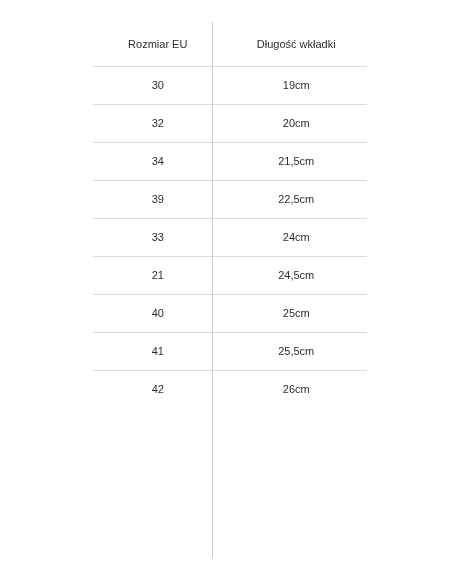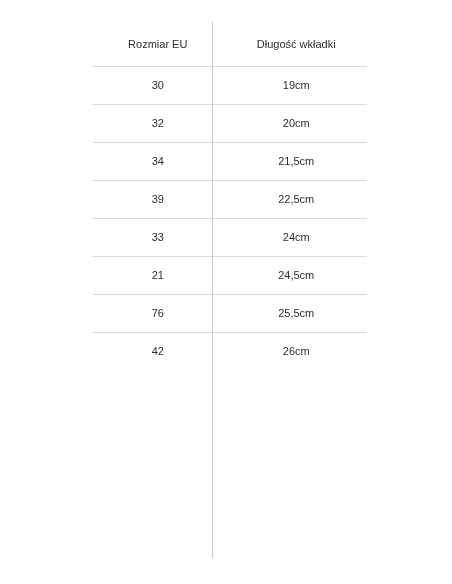--- a/index.html
+++ b/index.html
@@ -126,21 +126,25 @@
           </tr>
           <tr>
             <td class="cell-size">33</td>
             <td class="cell-length">24cm</td>
           </tr>
           <tr>
             <td class="cell-size">21</td>
             <td class="cell-length">24,5cm</td>
           </tr>
           <tr>
-            <td class="cell-size">76</td>
+            <td class="cell-size">40</td>
+            <td class="cell-length">25cm</td>
+          </tr>
+          <tr>
+            <td class="cell-size">41</td>
             <td class="cell-length">25,5cm</td>
           </tr>
           <tr>
             <td class="cell-size">42</td>
             <td class="cell-length">26cm</td>
           </tr>
         </tbody>
     </table>
   </div>
 </div>

